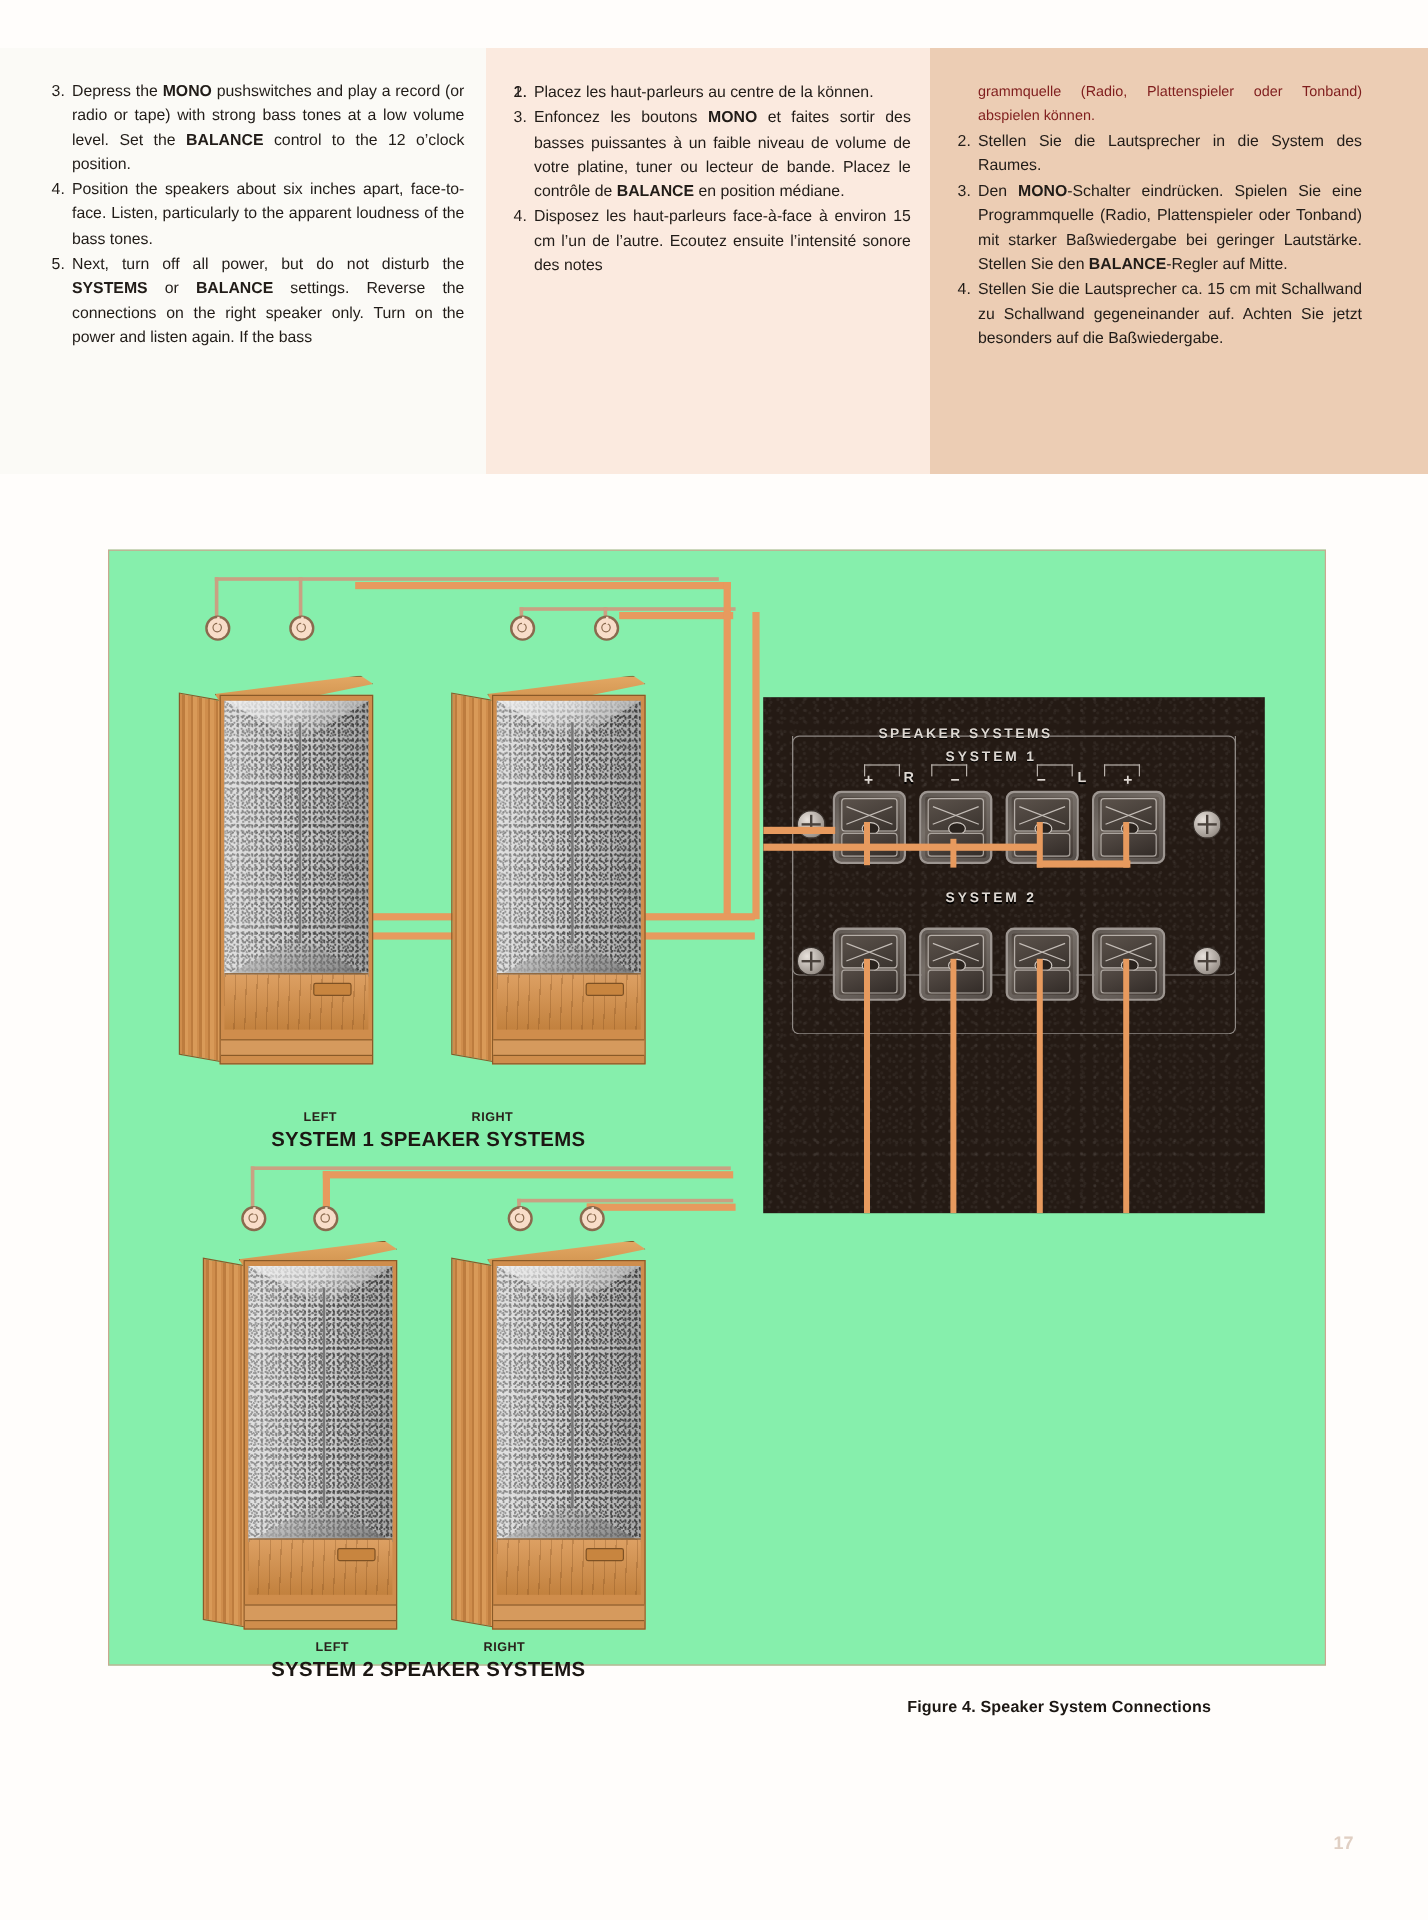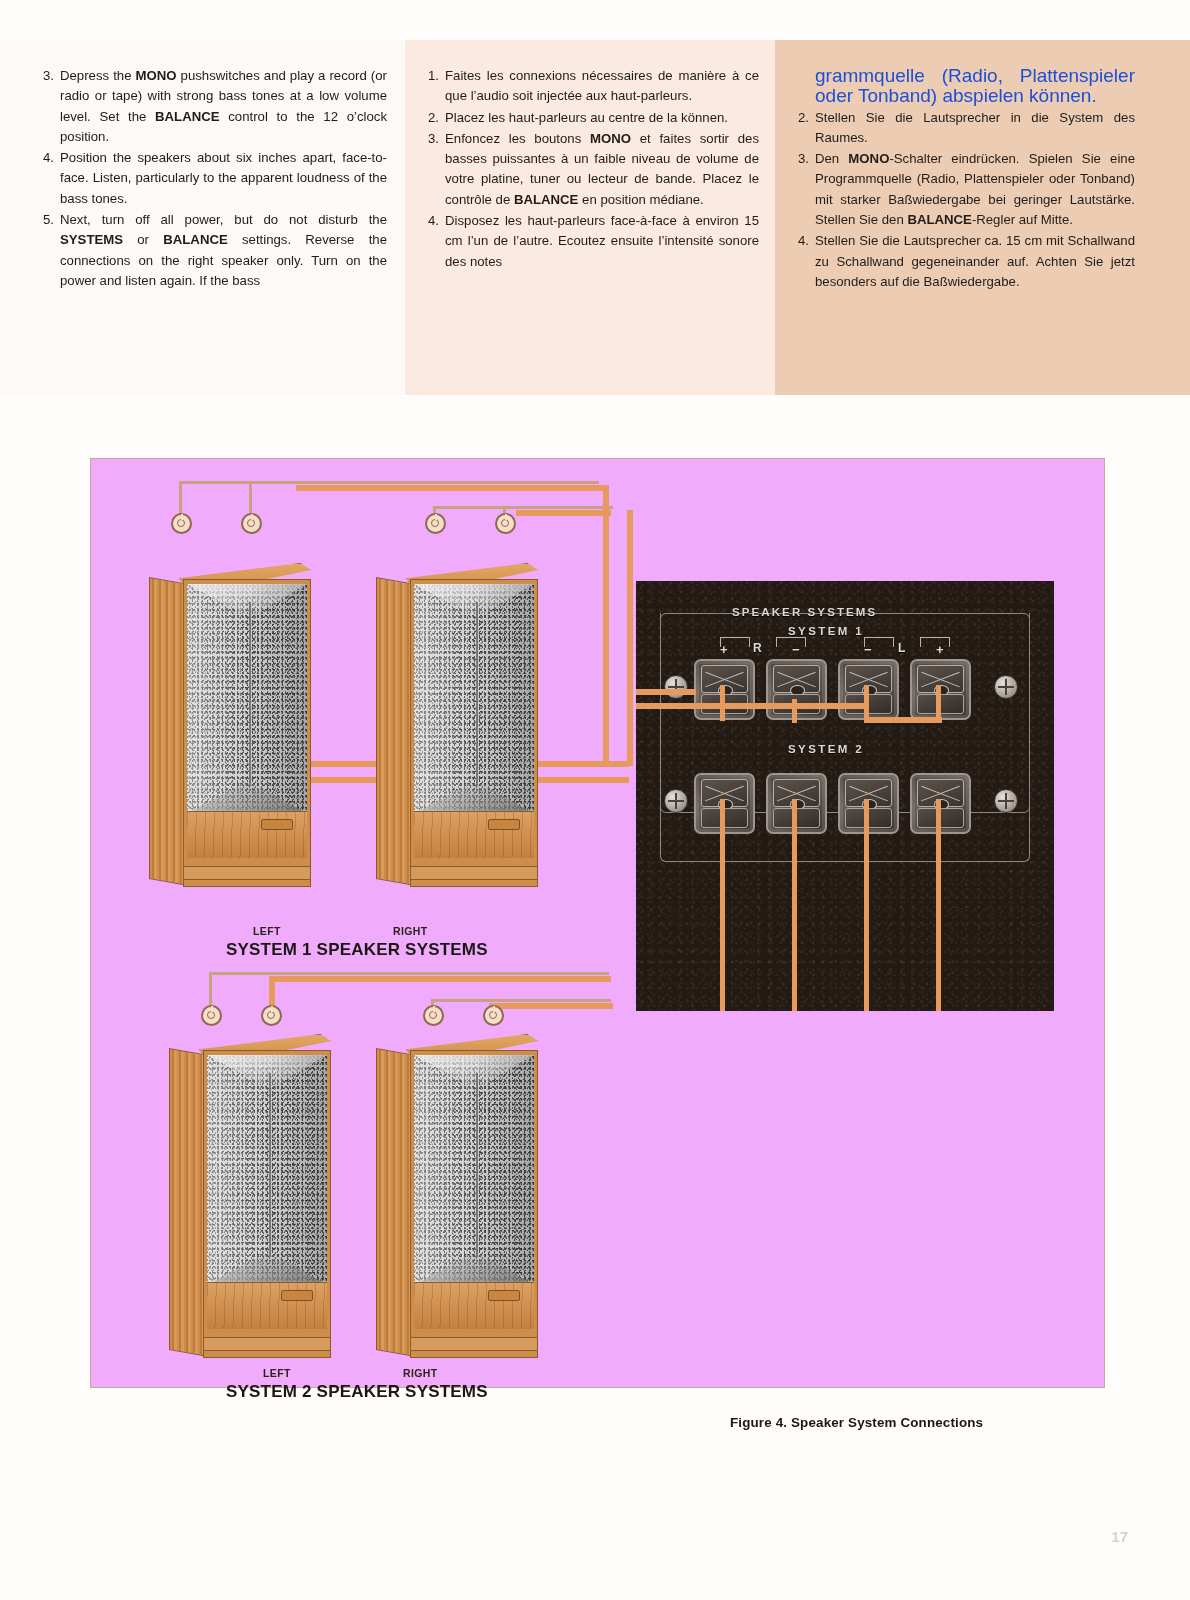--- a/index.html
+++ b/index.html
@@ -29,29 +29,29 @@
     color:#211c18;
     text-align:justify;
     text-justify:inter-word;
     hyphens:none;
   }
   ol.steps li .num{
     position:absolute;left:0;top:0;width:20px;text-align:right;
     font-size:13.2px;color:#211c18;
   }
   .cont{
-    font-size:19px;line-height:20.3px;color:#1d4ed8;
+    font-size:12px;line-height:20.3px;color:#7f1d1d;
     text-align:justify;margin:0 0 1px 26px;
   }
   b{font-weight:bold;}
 
   
   .figure{
     position:absolute;left:90px;top:458px;width:1015px;height:930px;
-    background:#f0abfc;
+    background:#86efac;
     border:1px solid #c9a98f;
     box-sizing:border-box;
   }
   .fig-inner{position:absolute;inset:0;}
 
   
   .amp{
     position:absolute;left:545px;top:122px;width:418px;height:430px;
     background:#241a14;
     background-image:
@@ -213,21 +213,21 @@
   }
   .cap-big{
     position:absolute;font-size:17px;font-weight:bold;color:#1c1713;
     letter-spacing:.2px;white-space:nowrap;
   }
 
   
   .fig-caps{position:absolute;left:730px;top:1412px;width:420px;}
   .fig-caps div{
     font-size:13.4px;font-weight:bold;color:#1c1713;
-    line-height:21.5px;letter-spacing:.15px;white-space:nowrap;
+    line-height:21.5px;letter-spacing:.15px;white-space:nowrap;margin-left:26px;
   }
   .pageno{
     position:absolute;right:62px;top:1528px;
     font-size:15px;color:#e0cfc3;font-weight:bold;
   }
 </style>
 </head>
 <body>
 
 <div class="page">
@@ -237,21 +237,21 @@
     <div class="col col-en">
       <ol class="steps">
           <li><span class="num">3.</span><span>Depress the </span><b>MONO</b><span> pushswitches and play a record (or radio or tape) with strong bass tones at a low volume level. Set the </span><b>BALANCE</b><span> control to the 12 o’clock position.</span></li>
           <li><span class="num">4.</span><span>Position the speakers about six inches apart, face-to-face. Listen, particularly to the apparent loudness of the bass tones.</span></li>
           <li><span class="num">5.</span><span>Next, turn off all power, but do not disturb the </span><b>SYSTEMS</b><span> or </span><b>BALANCE</b><span> settings. Reverse the connections on the right speaker only. Turn on the power and listen again. If the bass</span></li>
         </ol>
     </div>
 
     <div class="col col-fr">
       <ol class="steps">
-          <li><span class="num">1.</span><span>Faites les connexions nécessaires de manière à ce que l’audio soit injectée aux haut-parleurs.</span></li>
+          <li><span class="num">1.</span></li>
           <li><span class="num">2.</span><span>Placez les haut-parleurs au centre de la können.</span></li>
           <li><span class="num">3.</span><span>Enfoncez les boutons </span><b>MONO</b><span> et faites sortir des basses puissantes à un faible niveau de volume de votre platine, tuner ou lecteur de bande. Placez le contrôle de </span><b>BALANCE</b><span> en position médiane.</span></li>
           <li><span class="num">4.</span><span>Disposez les haut-parleurs face-à-face à environ 15 cm l’un de l’autre. Ecoutez ensuite l’intensité sonore des notes</span></li>
         </ol>
     </div>
 
     <div class="col col-de">
       <p class="cont">grammquelle (Radio, Plattenspieler oder Tonband) abspielen können.</p>
       <ol class="steps">
           <li><span class="num">2.</span><span>Stellen Sie die Lautsprecher in die System des Raumes.</span></li>

